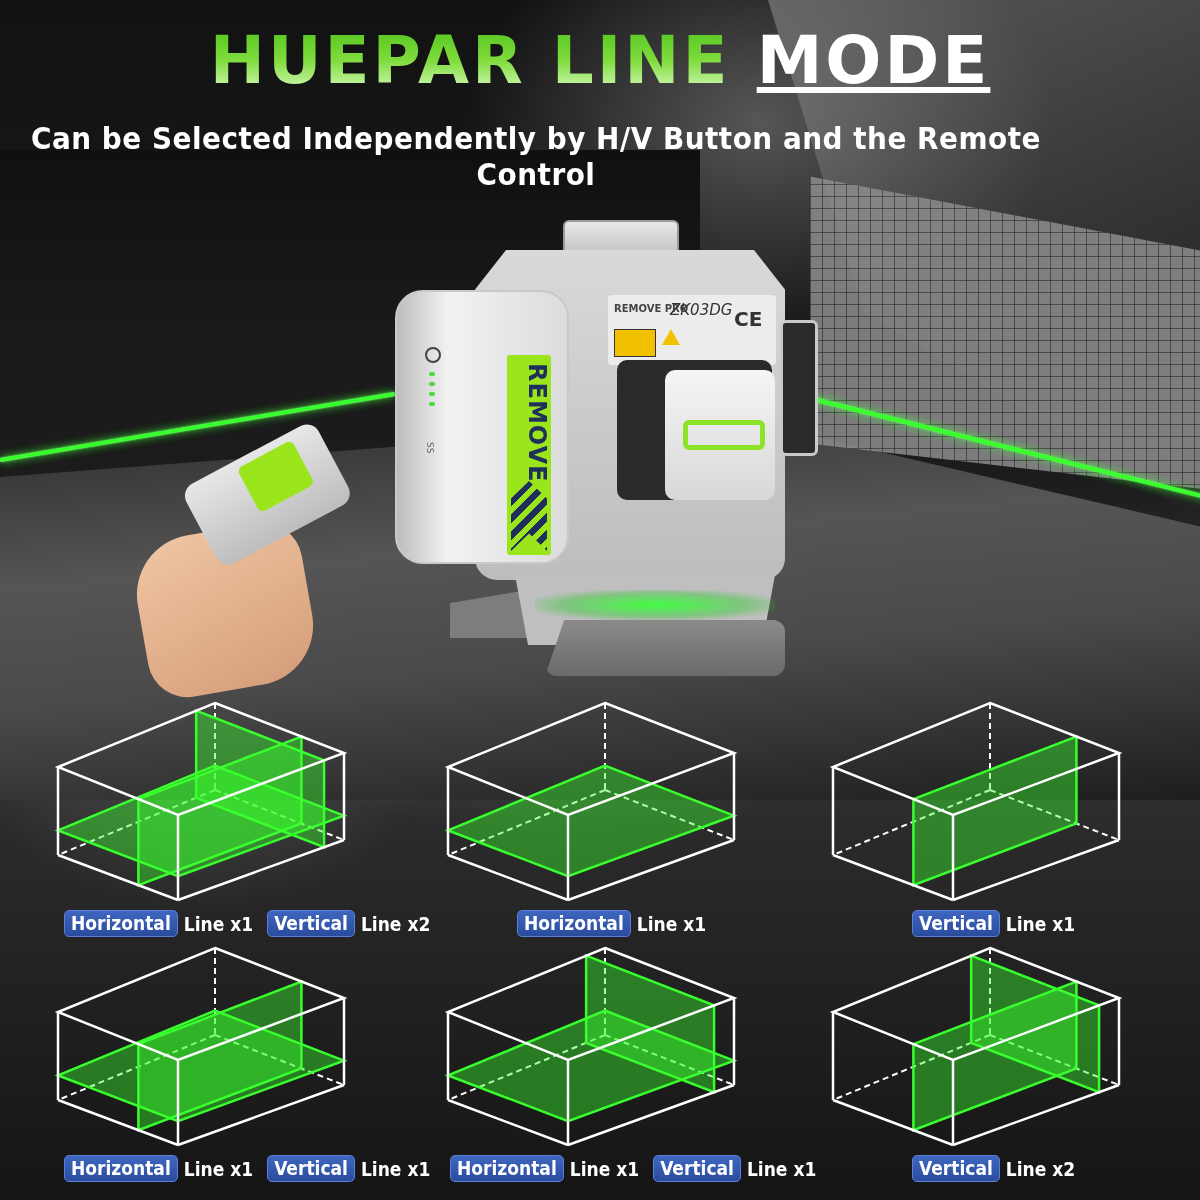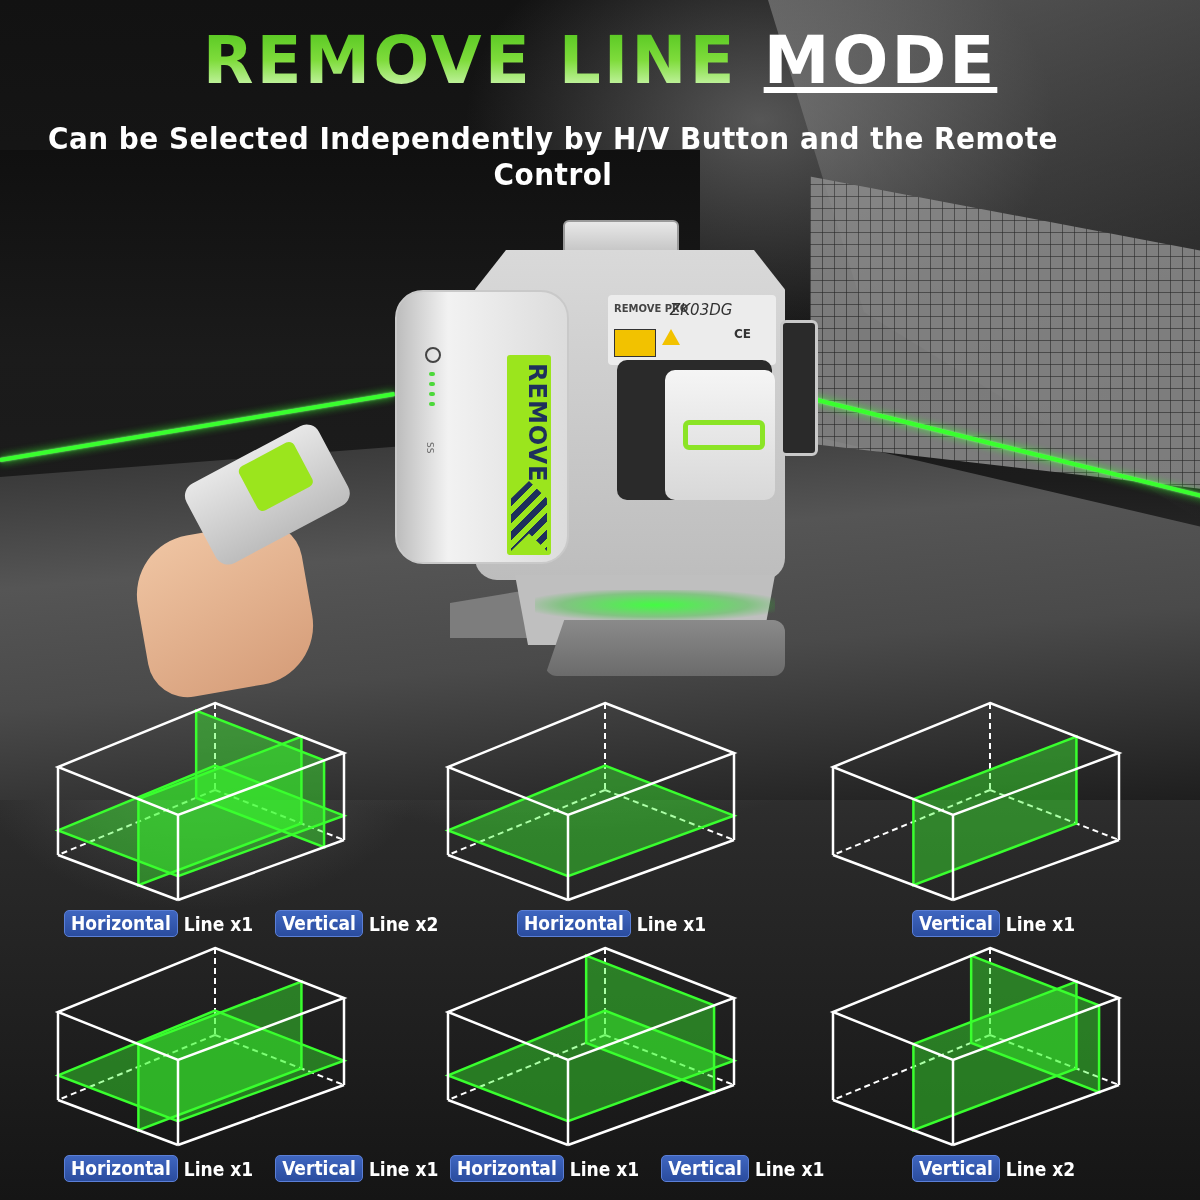--- a/index.html
+++ b/index.html
@@ -26,33 +26,33 @@
       linear-gradient(rgba(40,40,40,0.6) 1px, transparent 1px),
       linear-gradient(90deg, rgba(40,40,40,0.6) 1px, transparent 1px);
     background-size:12px 12px;
     clip-path:polygon(0 5%, 100% 28%, 100% 100%, 0 86%);
     opacity:0.85; }
   .laser { position:absolute; height:4px; background:#39ff2e; box-shadow:0 0 8px #39ff2e, 0 0 2px #aaffaa; transform-origin:left center; }
 
   .title { position:absolute; left:0; top:22px; width:1200px; text-align:center; font-family:"DejaVu Sans", sans-serif; font-weight:bold; font-size:66px; letter-spacing:3px; }
   .title .green { background:linear-gradient(180deg, #4cc21a 0%, #7fdc3c 50%, #e8ffd8 100%); -webkit-background-clip:text; background-clip:text; color:transparent; }
   .title .white { color:#ffffff;text-decoration:underline; }
-  .subtitle { position:absolute; left:17px; top:120px; width:1072px; text-align:center; color:#fff; font-family:"DejaVu Sans Condensed","DejaVu Sans", sans-serif; font-size:31px; font-weight:bold; letter-spacing:0.5px; }
+  .subtitle { position:absolute; left:0; top:120px; width:1072px; text-align:center; color:#fff; font-family:"DejaVu Sans Condensed","DejaVu Sans", sans-serif; font-size:31px; font-weight:bold; letter-spacing:0.5px; }
 
   
   .device { position:absolute; left:395px; top:220px; width:420px; height:470px; }
   .d-top { position:absolute; left:168px; top:0; width:112px; height:40px; background:linear-gradient(180deg,#e8e8e8,#b9b9b9); border-radius:6px; border:2px solid #9a9a9a; }
   .d-body { position:absolute; left:80px; top:30px; width:310px; height:330px; background:linear-gradient(180deg,#d9d9d9,#bdbdbd); border-radius:22px; clip-path:polygon(10% 0, 90% 0, 100% 12%, 100% 100%, 0 100%, 0 12%); }
   .d-label { position:absolute; left:213px; top:75px; width:168px; height:70px; background:#ececec; border-radius:4px; }
   .d-brand { position:absolute; left:6px; top:8px; font-size:10px; color:#444; font-weight:bold; line-height:11px; }
   .d-model { position:absolute; left:62px; top:6px; font-size:15px; color:#333; font-weight:normal; font-style:italic; }
   .d-caution { position:absolute; left:6px; top:34px; width:40px; height:26px; background:#f2c200; border:1px solid #333; }
   .d-warn { position:absolute; left:54px; top:34px; width:0; height:0; border-left:9px solid transparent; border-right:9px solid transparent; border-bottom:16px solid #f2c200; }
   .d-cert { position:absolute; left:56px; top:64px; font-size:14px; color:#333; font-weight:bold; }
-  .d-ce { position:absolute; left:126px; top:32px; font-size:12px; color:#333; font-weight:bold; }
+  .d-ce { position:absolute; left:126px; top:12px; font-size:20px; color:#333; font-weight:bold; }
   .d-battery { position:absolute; left:0; top:70px; width:170px; height:270px; background:linear-gradient(90deg,#bdbdbd,#f2f2f2 30%,#dcdcdc); border-radius:28px; border:2px solid #c9c9c9; }
   .d-remove { position:absolute; left:110px; top:63px; width:44px; height:200px; background:#9be51d; border-radius:3px; }
   .d-remove-text { position:absolute; left:0; top:8px; width:44px; writing-mode:vertical-rl; font-weight:bold; font-size:24px; color:#1e2f5c; text-align:center; letter-spacing:1px; }
   .d-chevrons { position:absolute; left:4px; bottom:4px; width:36px; height:70px;
     background:repeating-linear-gradient(135deg, #1e2f5c 0 6px, #9be51d 6px 12px); clip-path:polygon(0 25%,50% 0,100% 25%,100% 100%,50% 75%,0 100%); }
   .d-power { position:absolute; left:28px; top:55px; width:12px; height:12px; border:2px solid #444; border-radius:50%; }
   .d-led { position:absolute; left:32px; width:6px; height:4px; background:#4cd93a; border-radius:2px; }
   .d-usb { position:absolute; left:28px; top:150px; font-size:9px; color:#666; writing-mode:vertical-rl; }
   .d-window { position:absolute; left:222px; top:140px; width:155px; height:140px; background:#2a2a2a; border-radius:10px; }
   .d-window-cover { position:absolute; left:270px; top:150px; width:110px; height:130px; background:linear-gradient(180deg,#f5f5f5,#d8d8d8); border-radius:10px; }
@@ -65,38 +65,38 @@
 
   
   .remote { position:absolute; left:150px; top:460px; width:200px; height:230px; }
   .r-body { position:absolute; left:30px; top:30px; width:150px; height:90px; background:linear-gradient(180deg,#e7e7e7,#bdbdbd); border-radius:14px; transform:rotate(-28deg); transform-origin:left top; }
   .r-screen { position:absolute; left:60px; top:8px; width:62px; height:50px; background:#9be51d; border-radius:6px; }
   .r-hand { position:absolute; left:-10px; top:70px; width:170px; height:160px; background:linear-gradient(160deg,#f0c6a4,#d59c78); border-radius:60px 40px 60px 40px; transform:rotate(-10deg); }
 
   
   .diag { position:absolute; width:320px; height:210px; }
   .diag svg { width:100%; height:100%; overflow:visible; }
-  .caption { position:absolute; display:flex; align-items:center; gap:14px; color:#fff; font-family:"DejaVu Sans Condensed","DejaVu Sans", sans-serif; font-size:19px; font-weight:bold; white-space:nowrap; }
+  .caption { position:absolute; display:flex; align-items:center; gap:6px; color:#fff; font-family:"DejaVu Sans Condensed","DejaVu Sans", sans-serif; font-size:19px; font-weight:bold; white-space:nowrap; }
   .badge { background:linear-gradient(180deg,#3f66c0,#2a4c9e); color:#fff; padding:1px 6px 2px 6px; border-radius:5px; border:1px solid #5b7fd6; }
   .cap-group { display:inline-flex; align-items:center; gap:6px; margin-right:8px; }
 </style>
 </head>
 <body>
 
 <div class="stage">
   <div class="wall-shadow"></div>
   <div class="beam"></div>
   <div class="floor"></div>
   <div class="tile-wall"></div>
 
   <div class="laser" style="left:0;top:458px;width:400px;transform:rotate(-9.5deg);"></div>
   <div class="laser" style="left:805px;top:395px;width:420px;transform:rotate(14deg);"></div>
 
   <div class="title">
-    <span class="green">REMOVE LINE</span>
+    <span class="green">HUEPAR LINE</span>
     <span class="white">MODE</span>
   </div>
   <div class="subtitle">Can be Selected Independently by H/V Button and the Remote Control</div>
 
   <div class="device">
     <div class="d-top"></div>
     <div class="d-body"></div>
     <div class="d-label">
       <div class="d-brand">REMOVE PRO</div>
       <div class="d-model">ZK03DG</div>

